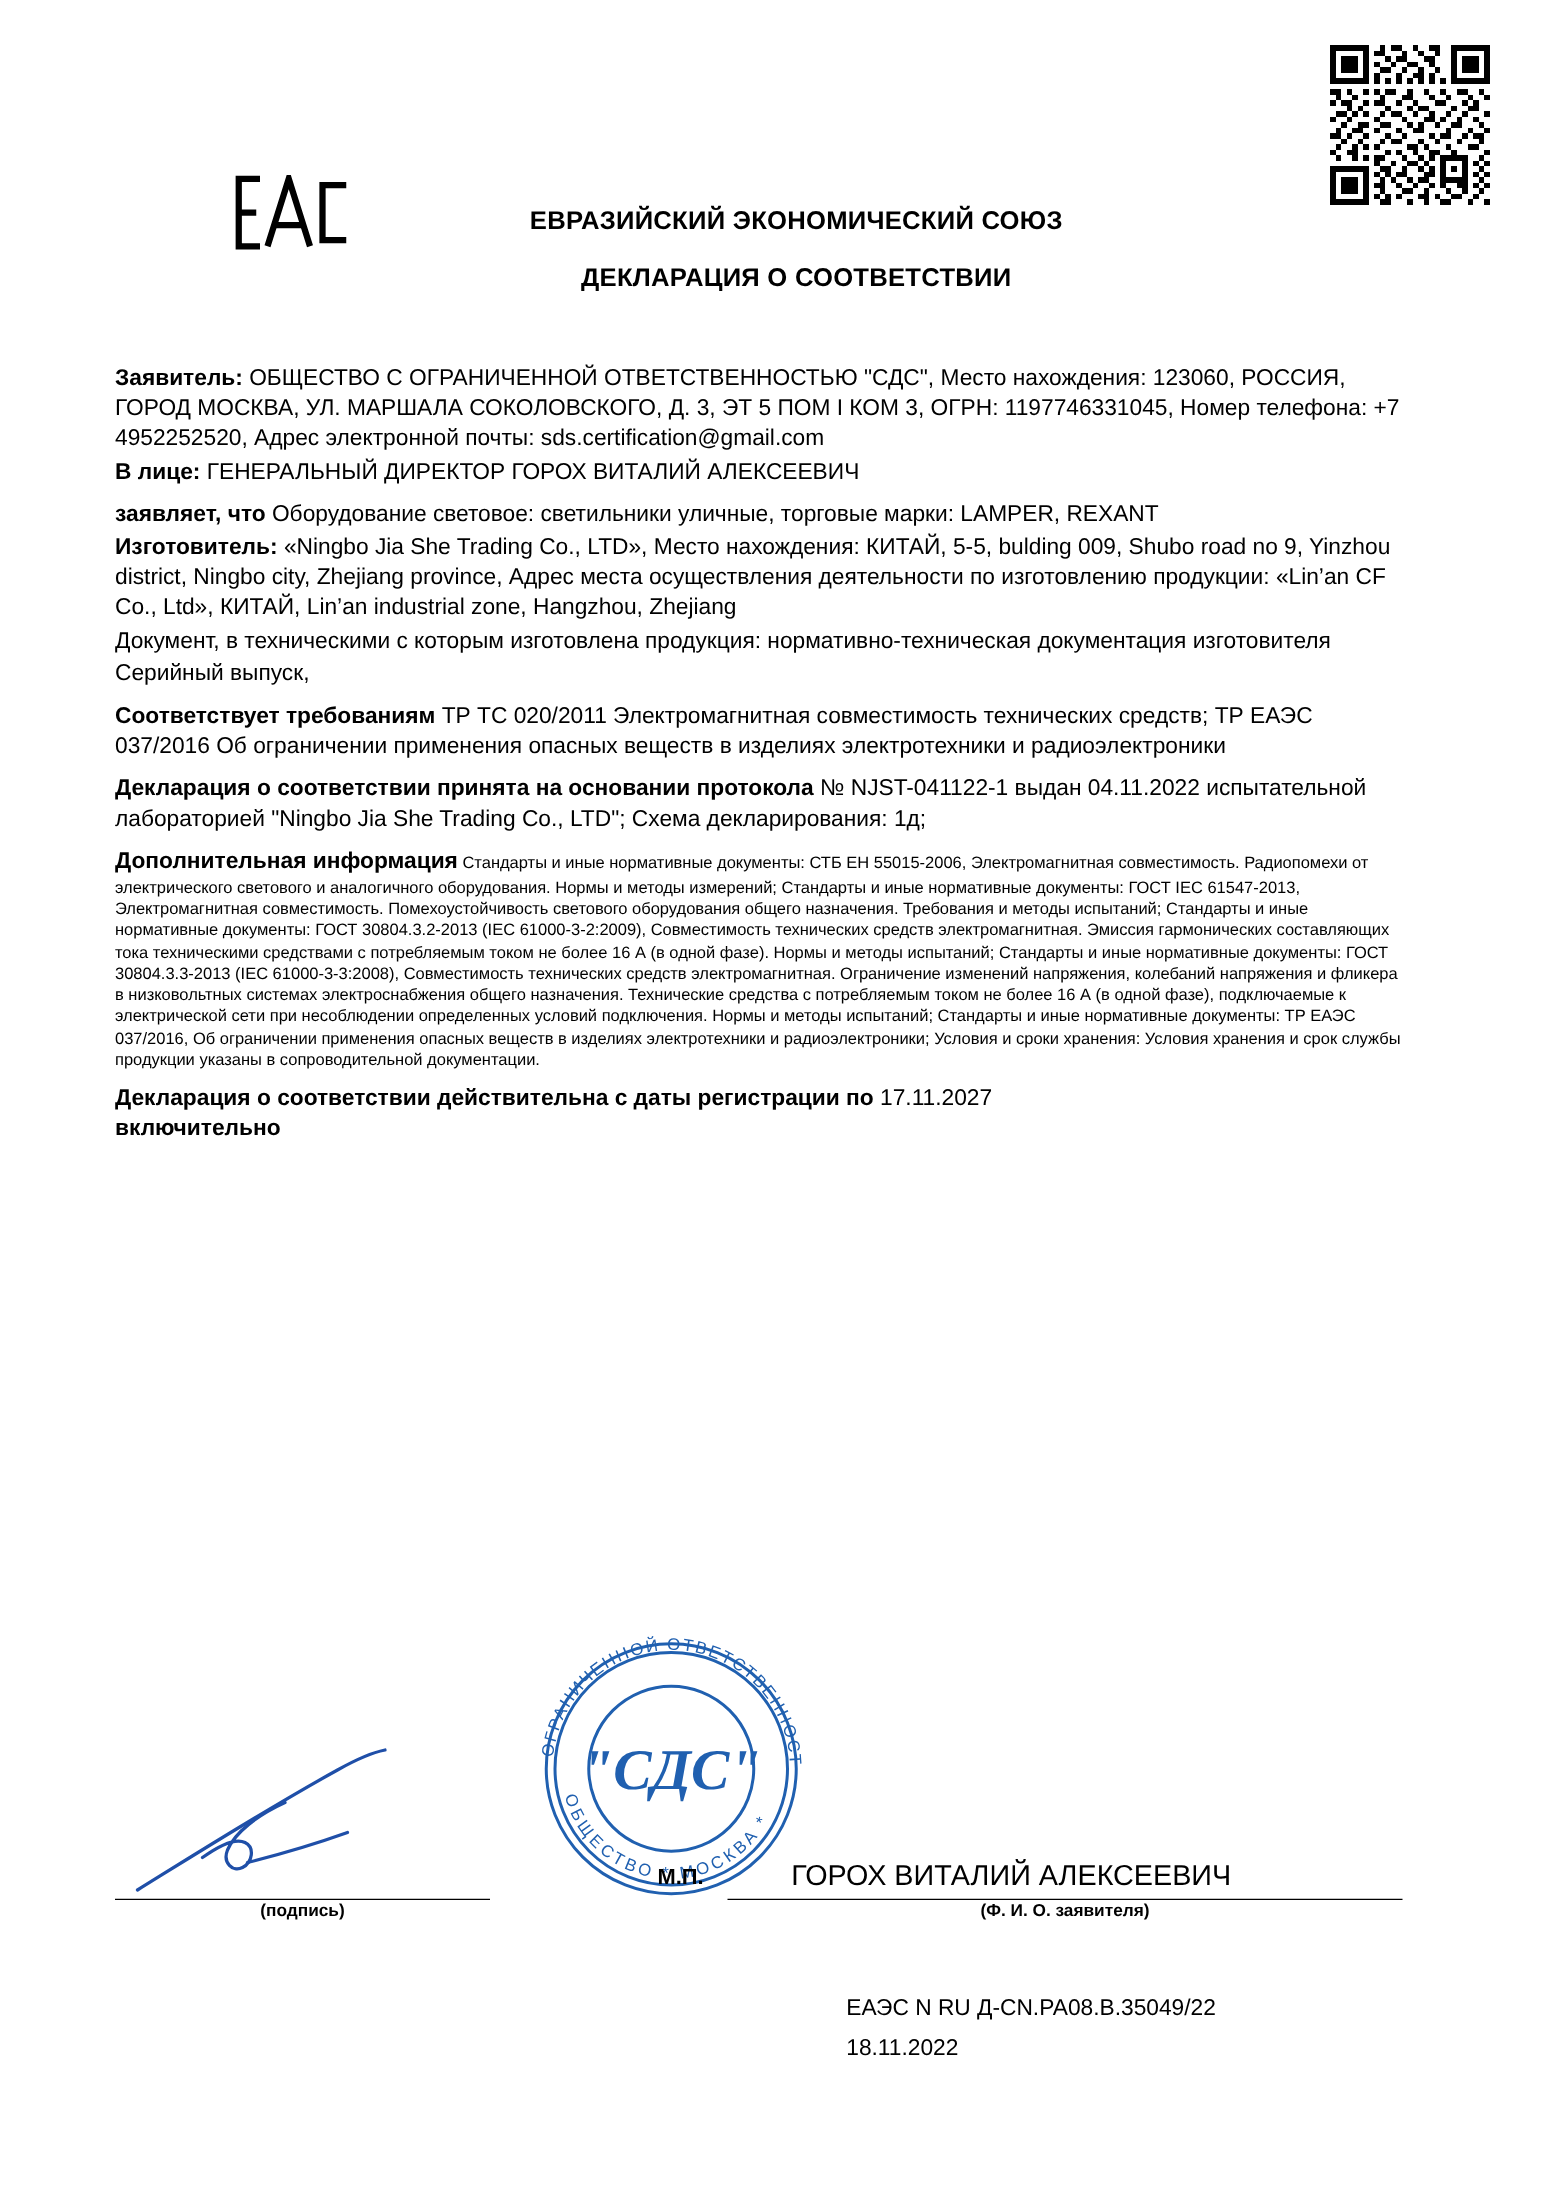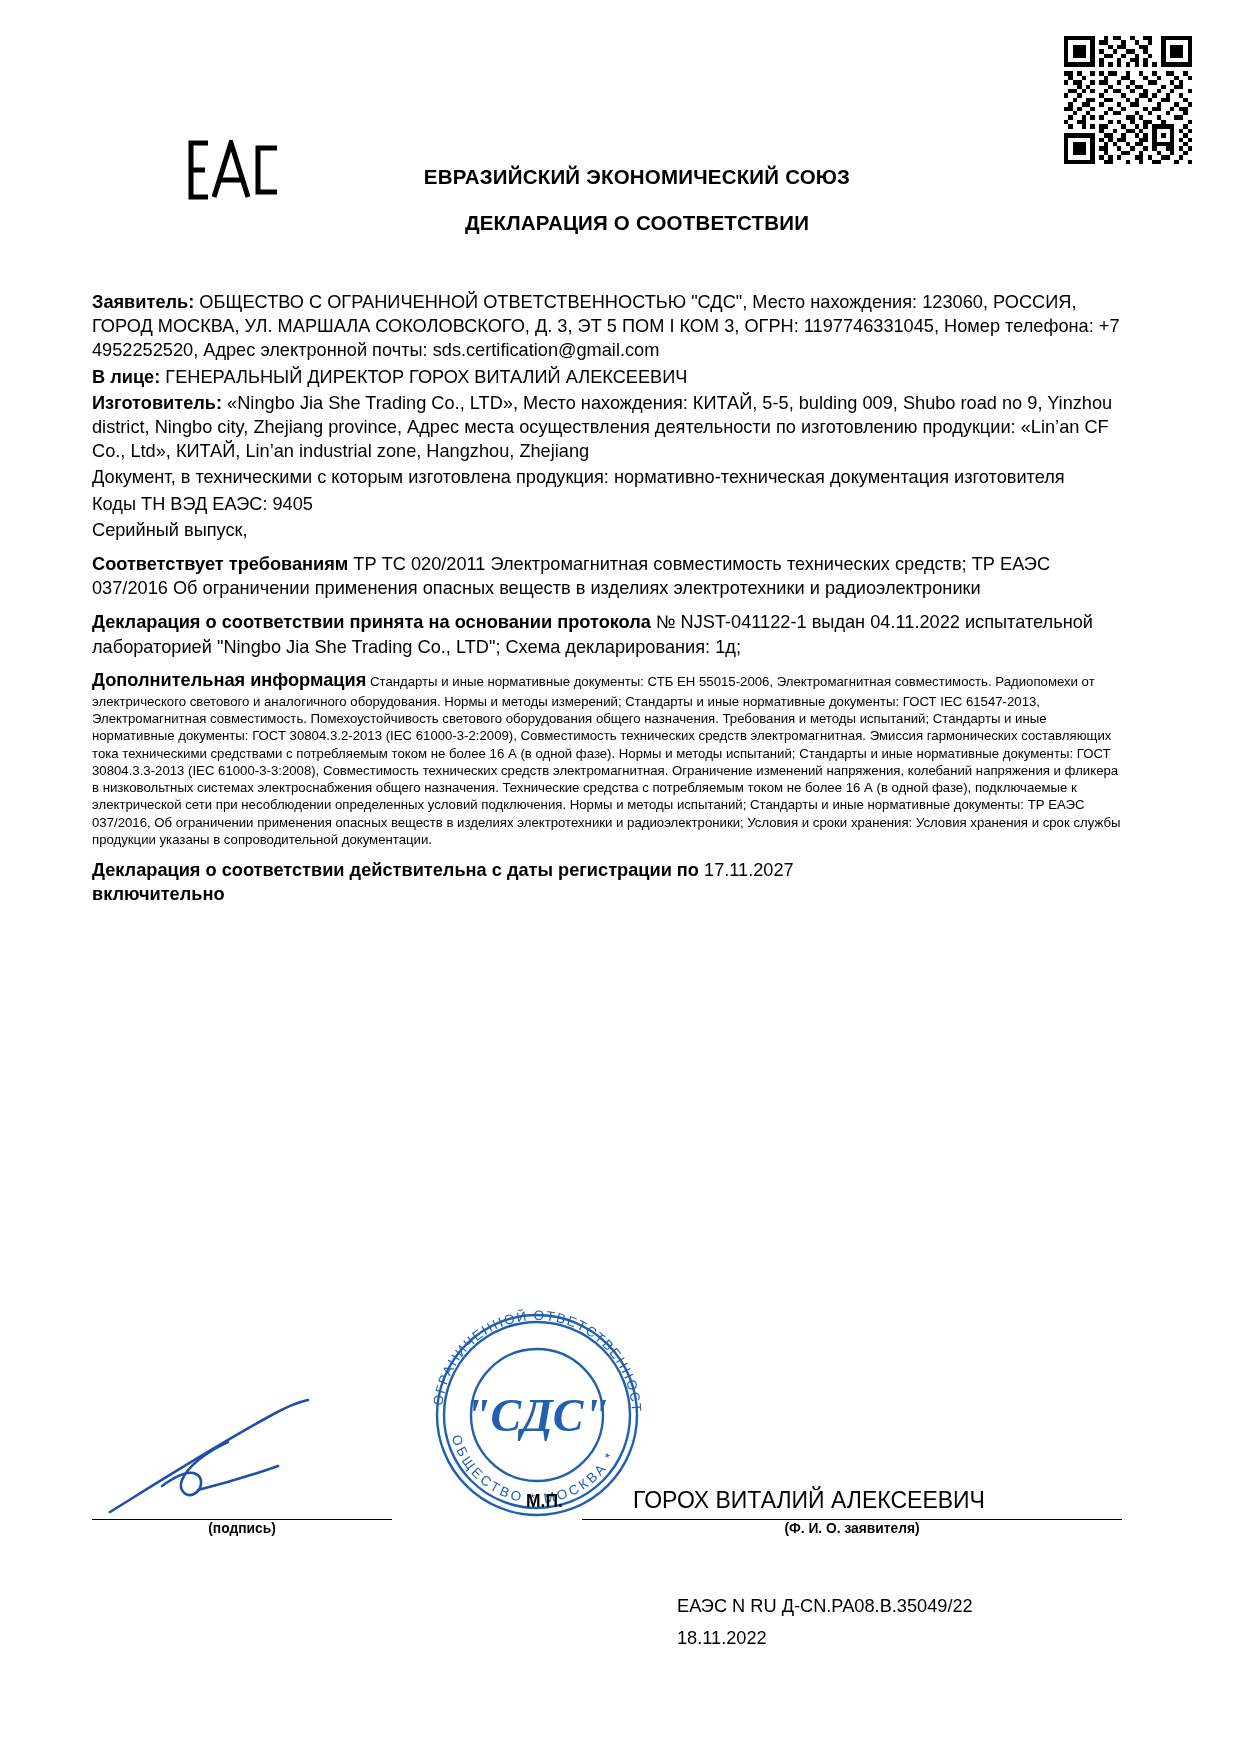--- a/index.html
+++ b/index.html
@@ -432,27 +432,29 @@
   <div class="content">
 
     <p class="para">
       <span class="b">Заявитель:</span><span> ОБЩЕСТВО С ОГРАНИЧЕННОЙ ОТВЕТСТВЕННОСТЬЮ "СДС", Место нахождения: 123060, РОССИЯ, ГОРОД МОСКВА, УЛ. МАРШАЛА СОКОЛОВСКОГО, Д. 3, ЭТ 5 ПОМ I КОМ 3, ОГРН: 1197746331045, Номер телефона: +7 4952252520, Адрес электронной почты: sds.certification@gmail.com</span>
     </p>
 
     <p class="para">
       <span class="b">В лице:</span><span> ГЕНЕРАЛЬНЫЙ ДИРЕКТОР ГОРОХ ВИТАЛИЙ АЛЕКСЕЕВИЧ</span>
     </p>
 
+    <p class="para gap-sm">
+      <span class="b">заявляет, что</span><span>   Оборудование световое: светильники уличные, торговые марки: LAMPER, REXANT</span>
+    </p>
 
     <p class="para">
       <span class="b">Изготовитель:</span><span> «Ningbo Jia She Trading Co., LTD», Место нахождения: КИТАЙ, 5-5, bulding 009, Shubo road no 9, Yinzhou district, Ningbo city, Zhejiang province, Адрес места осуществления деятельности по изготовлению продукции: «Lin’an CF Co., Ltd», КИТАЙ, Lin’an industrial zone, Hangzhou, Zhejiang</span>
     </p>
 
     <p class="para">Документ, в техническими с которым изготовлена продукция: нормативно-техническая документация изготовителя</p>
-    <p class="para">Коды ТН ВЭД ЕАЭС: 9405</p>
     <p class="para">Серийный выпуск,</p>
 
     <p class="para gap-sm">
       <span class="b">Соответствует требованиям</span><span>  ТР ТС 020/2011 Электромагнитная совместимость технических средств; ТР ЕАЭС 037/2016 Об ограничении применения опасных веществ в изделиях электротехники и радиоэлектроники</span>
     </p>
 
     <p class="para gap-sm">
       <span class="b">Декларация о соответствии принята на основании протокола</span><span> № NJST-041122-1 выдан 04.11.2022  испытательной лабораторией "Ningbo Jia She Trading Co., LTD"; Схема декларирования: 1д;</span>
     </p>
 

